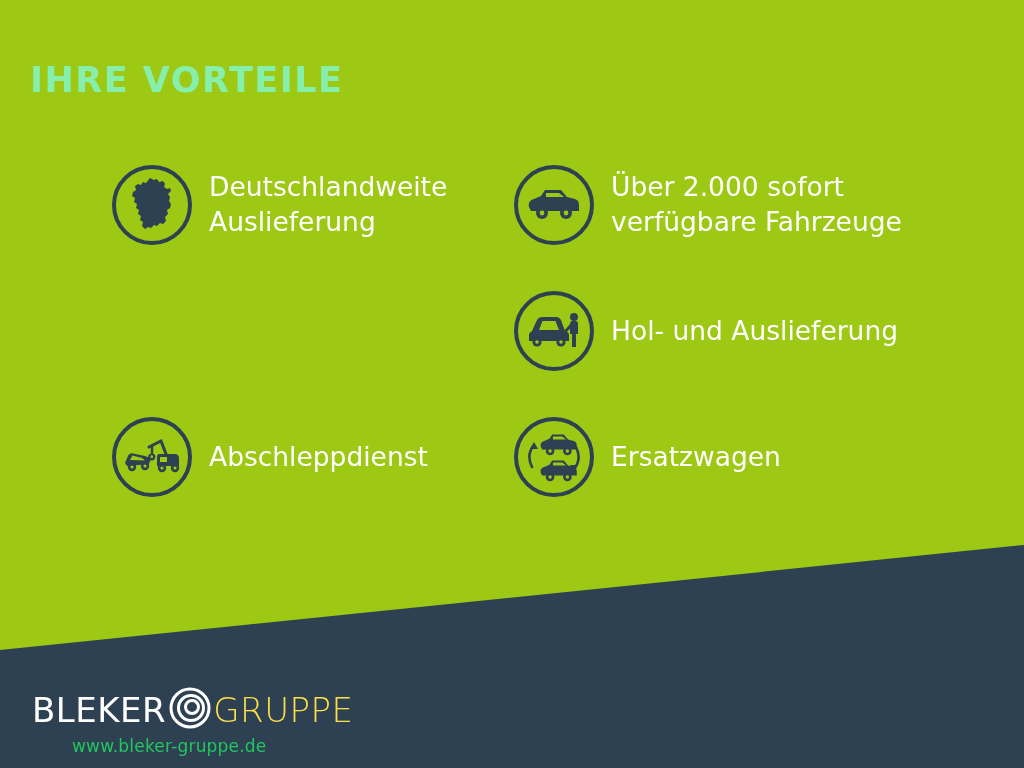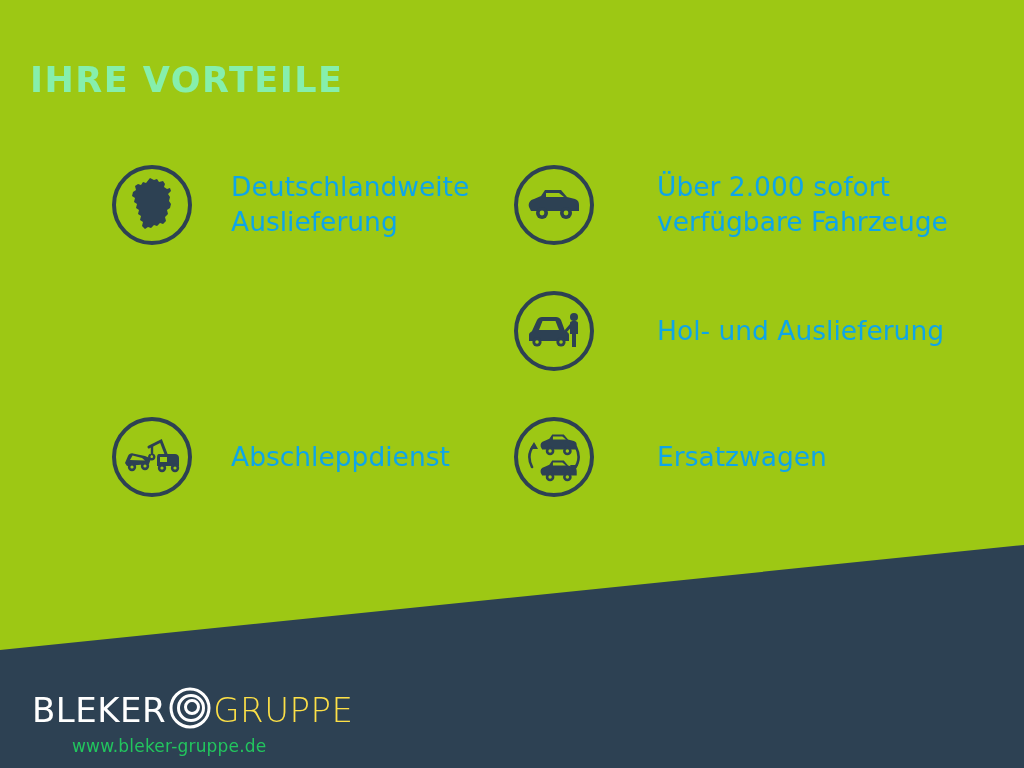--- a/index.html
+++ b/index.html
@@ -54,38 +54,38 @@
     height: 126px;
   }
   .benefit {
     position: absolute;
     display: flex;
     align-items: center;
     top: 0;
     height: 106px;
   }
   .benefit.col-left  { left: 112px; width: 400px; }
-  .benefit.col-right { left: 514px; width: 440px; gap: 24px; }
+  .benefit.col-right { left: 514px; width: 440px; }
   .icon-circle {
     flex: 0 0 auto;
     width: 80px;
     height: 80px;
     border: 4px solid #2d4153;
     border-radius: 50%;
     box-sizing: border-box;
     display: flex;
     align-items: center;
     justify-content: center;
   }
   .icon-circle svg { display: block; }
   .benefit-label {
-    margin-left: 39px;
+    margin-left: 17px;
     font-size: 26.5px;
     line-height: 1.32;
-    color: #0ea5e9;
+    color: #ffffff;
     white-space: pre-line;
   }
   
   #footer {
     position: absolute;
     left: 32px;
     bottom: 12px;
     width: 420px;
   }
   #logo-row {

